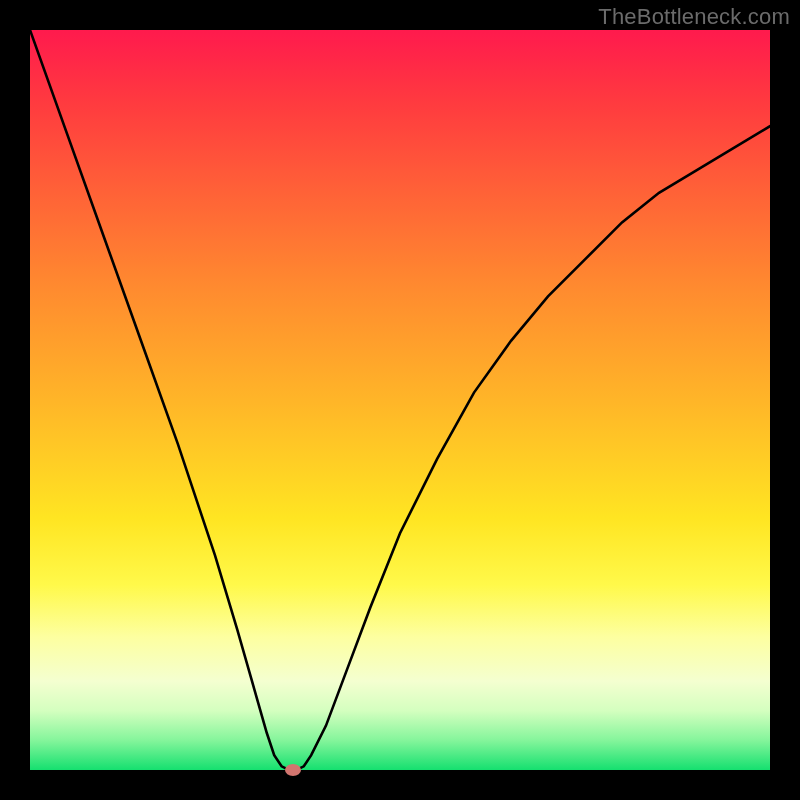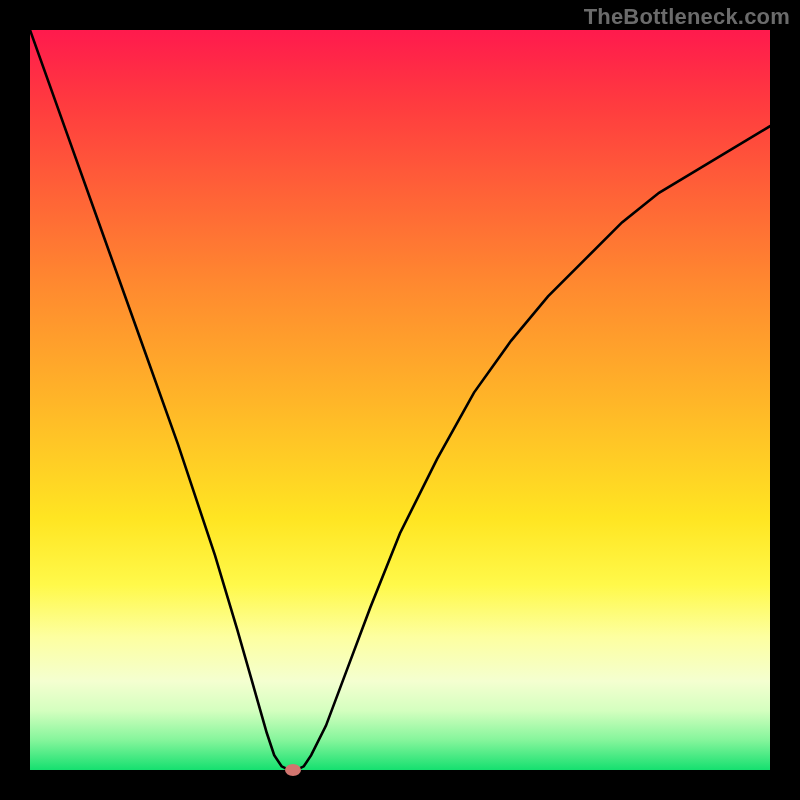--- a/index.html
+++ b/index.html
@@ -15,21 +15,21 @@
     width: 800px;
     height: 800px;
     background: #000;
   }
   .watermark {
     position: absolute;
     top: 4px;
     right: 10px;
     color: #6b6b6b;
     font-size: 22px;
-    font-weight: 700;
+    font-weight: 400;
     letter-spacing: 0.2px;
     z-index: 10;
   }
   .plot {
     position: absolute;
     left: 30px;
     top: 30px;
     width: 740px;
     height: 740px;
     background: linear-gradient(to bottom,

